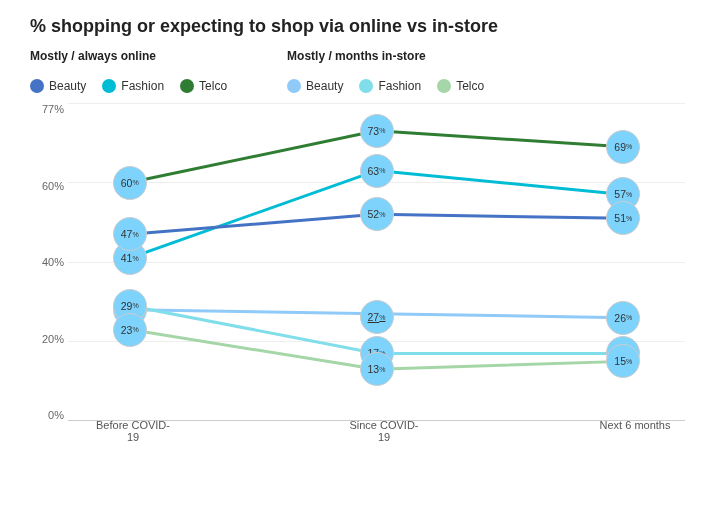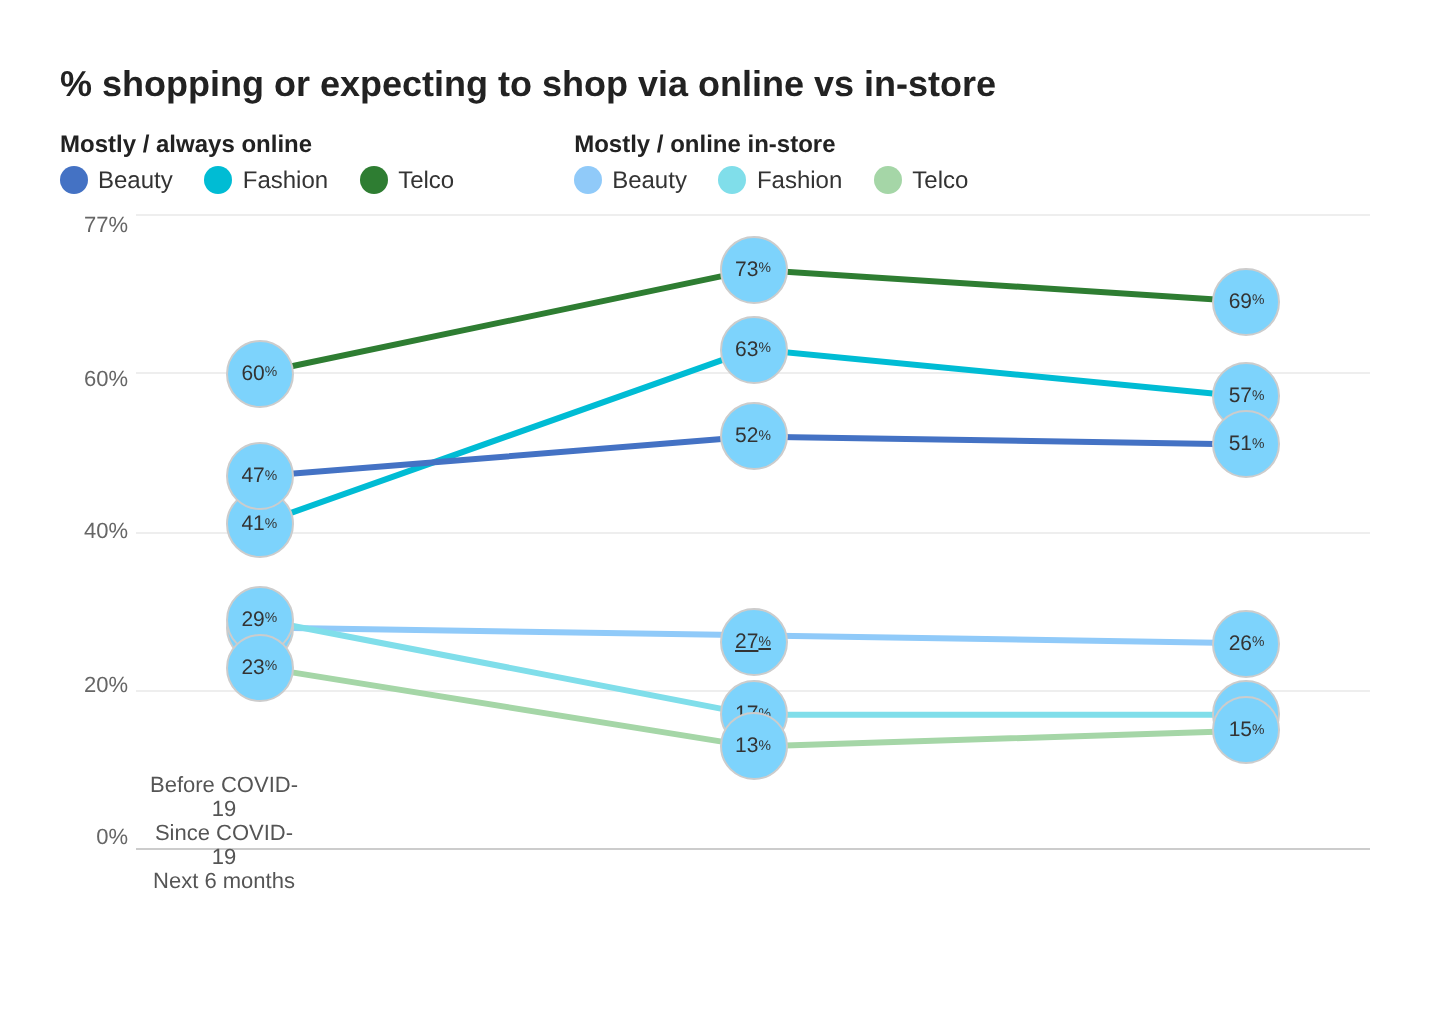--- a/index.html
+++ b/index.html
@@ -6,21 +6,21 @@
     body {
       background: #fff;
       font-family: 'Arial', sans-serif;
       width: 715px;
       height: 506px;
       overflow: hidden;
     }
     .container {
       width: 715px;
       height: 506px;
-      padding: 32px 30px 10px 30px;
+      padding: 16px 30px 10px 30px;
       position: relative;
     }
     h1 {
       font-size: 18px;
       font-weight: 700;
       color: #222;
       margin-bottom: 12px;
     }
     .legend-row {
       display: flex;
@@ -29,21 +29,21 @@
       align-items: flex-start;
     }
     .legend-group {
       display: flex;
       flex-direction: column;
     }
     .legend-title {
       font-size: 12px;
       font-weight: 700;
       color: #222;
-      margin-bottom: 4px;
+      margin-bottom: 16px;
     }
     .legend-items {
       display: flex;
       gap: 16px;
       align-items: center;
     }
     .legend-item {
       display: flex;
       align-items: center;
       gap: 5px;
@@ -94,26 +94,25 @@
     .grid-line {
       position: absolute;
       left: 0;
       right: 0;
       height: 1px;
       background: #eee;
     }
     .x-labels {
       position: absolute;
       bottom: 0;
-      left: 32px;
+      left: 53px;
       right: 0;
       display: flex;
       justify-content: space-between;
       padding: 0 10px;
-      flex-direction: column;
     }
     .x-label {
       font-size: 11px;
       color: #555;
       text-align: center;
       width: 80px;
     }
     .data-label {
       position: absolute;
       font-size: 10.5px;
@@ -153,21 +152,21 @@
           <span>Fashion</span>
         </div>
         <div class="legend-item">
           <div class="legend-dot" style="background:#2E7D32;"></div>
           <span>Telco</span>
         </div>
       </div>
     </div>
 
     <div class="legend-group legend-group-right">
-      <div class="legend-title">Mostly / online in-store</div>
+      <div class="legend-title">Mostly / months in-store</div>
       <div class="legend-items">
         <div class="legend-item">
           <div class="legend-dot" style="background:#90CAF9;"></div>
           <span>Beauty</span>
         </div>
         <div class="legend-item">
           <div class="legend-dot" style="background:#80DEEA;"></div>
           <span>Fashion</span>
         </div>
         <div class="legend-item">

